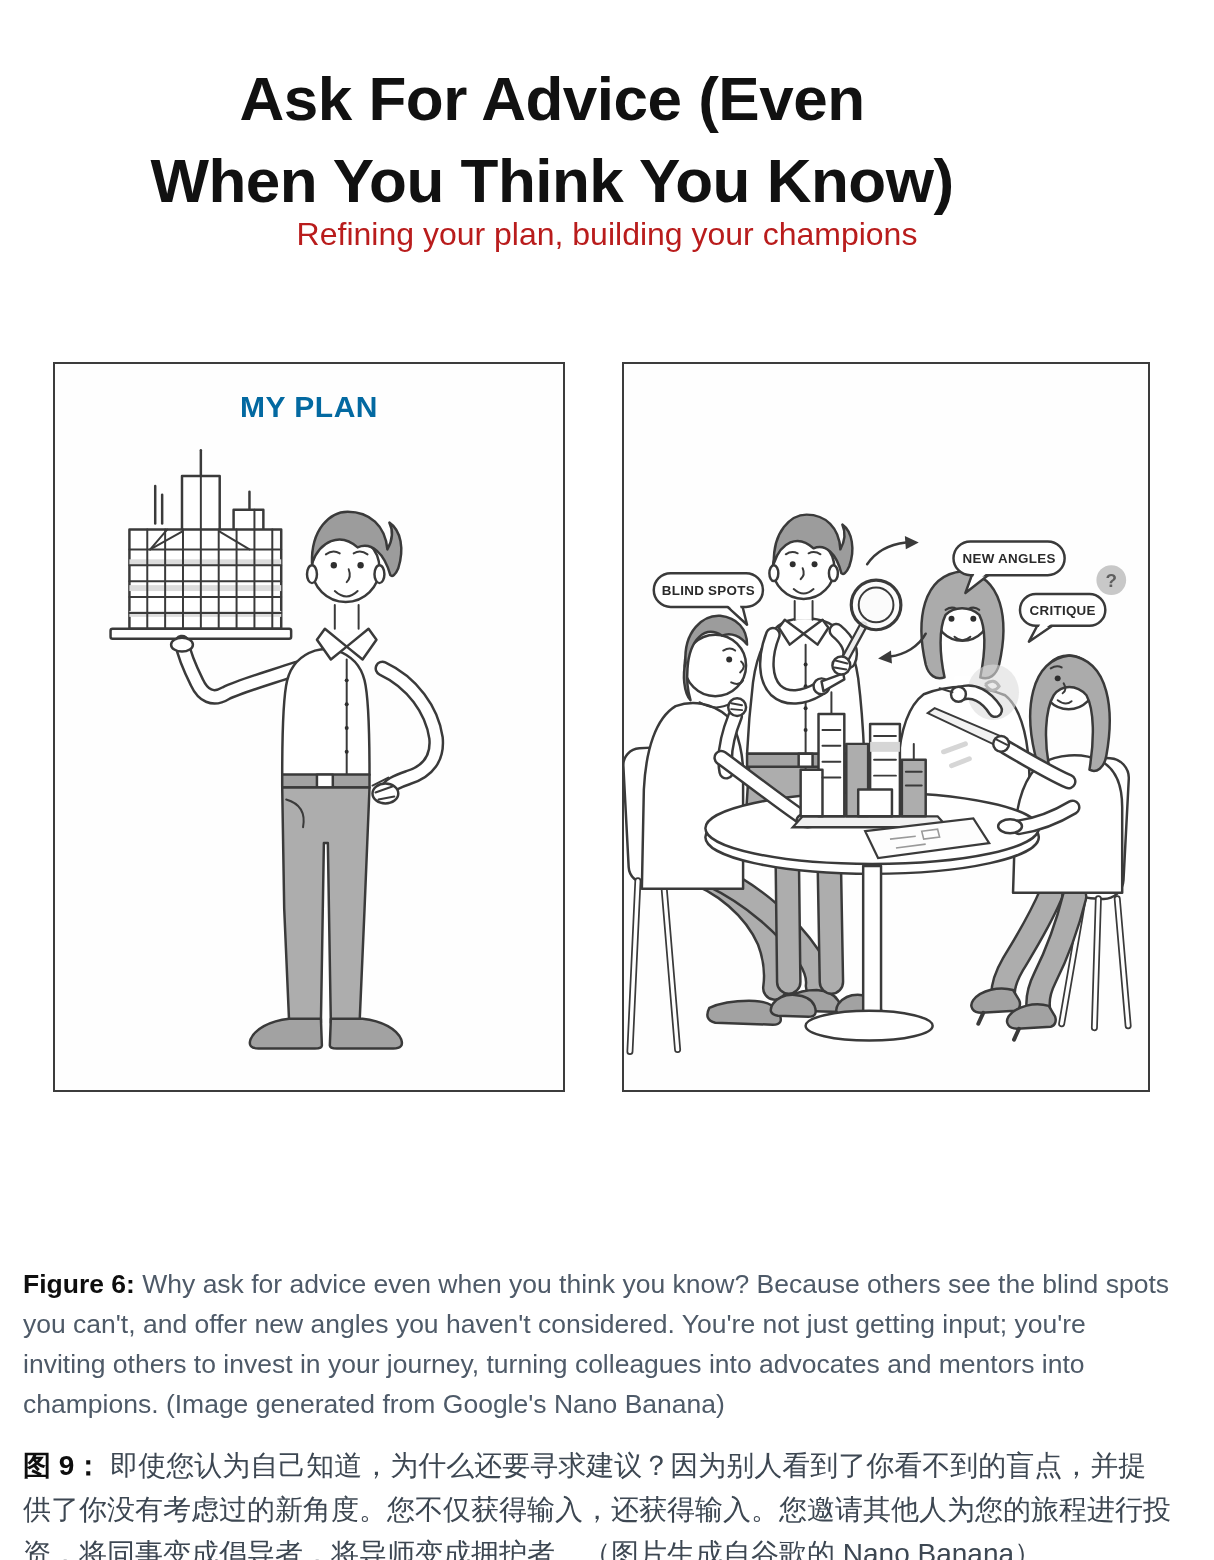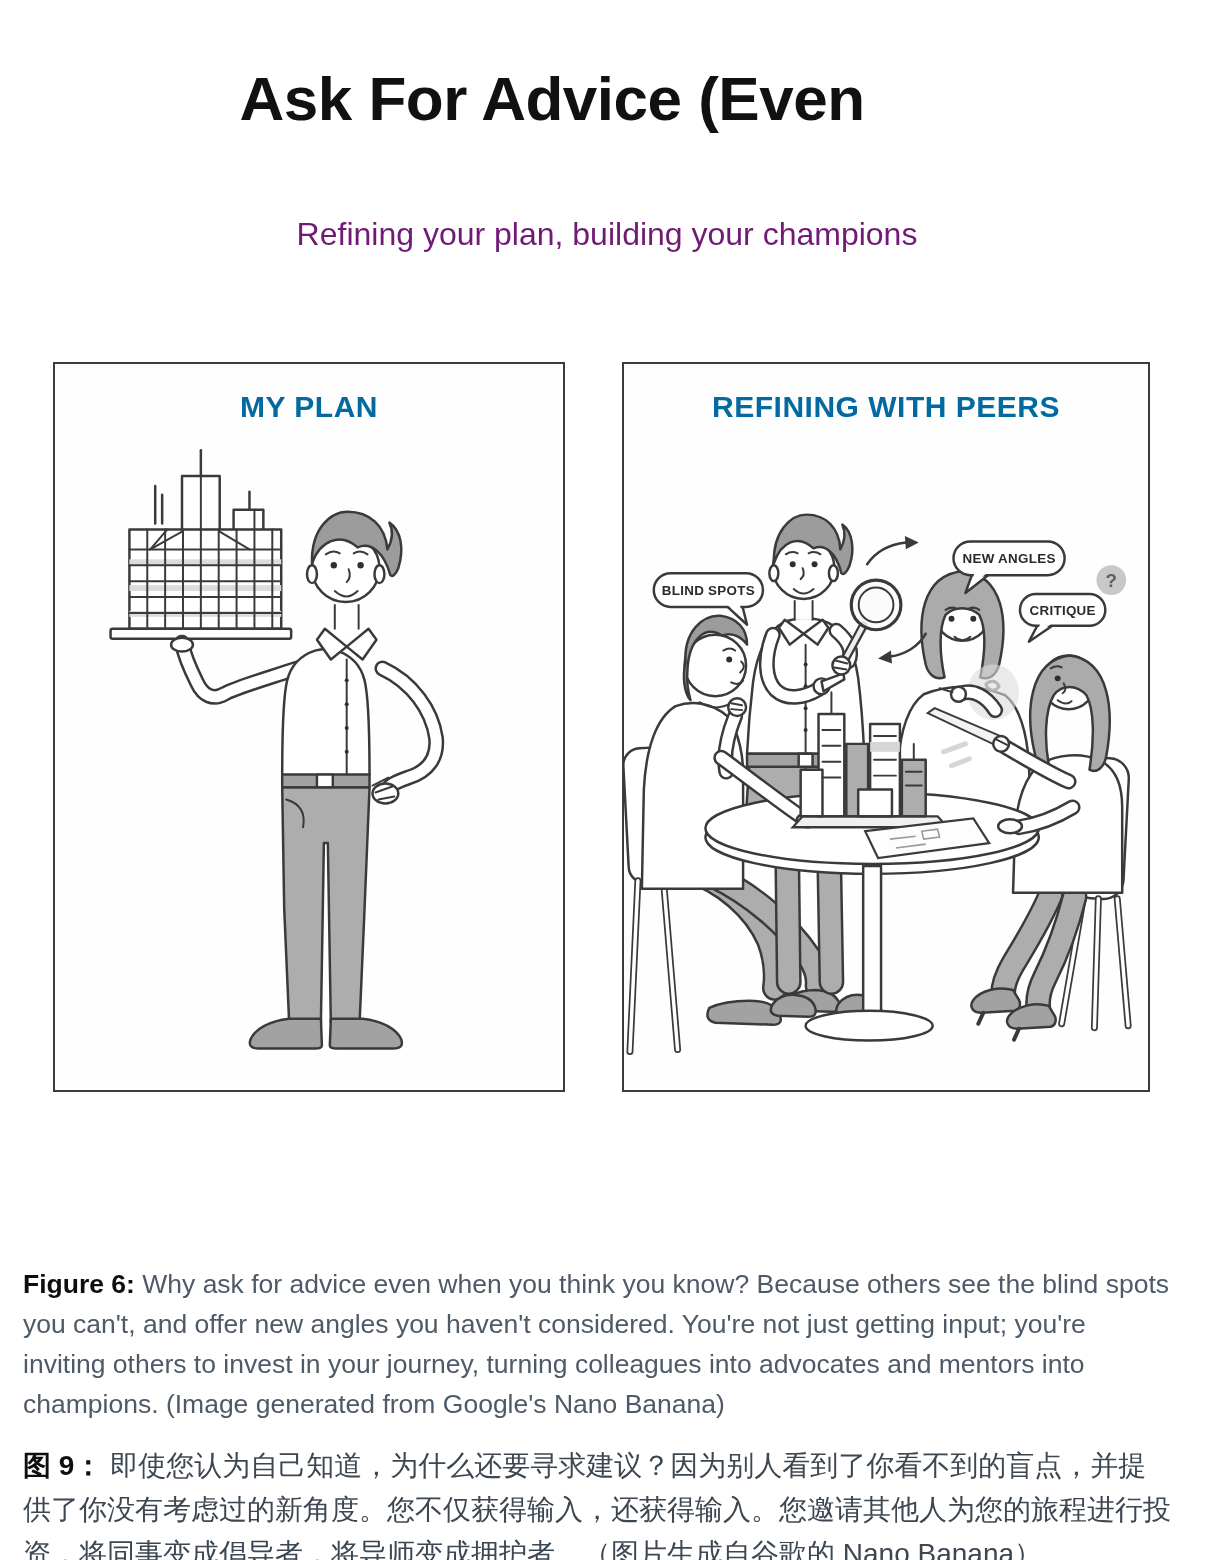--- a/index.html
+++ b/index.html
@@ -3,21 +3,21 @@
 <meta charset="utf-8">
 <style>
   html,body{margin:0;padding:0;background:#ffffff;}
   body{width:1214px;height:1560px;position:relative;overflow:hidden;
        font-family:"Liberation Sans", sans-serif;}
   .abs{position:absolute;}
   .page-title{left:0;top:16px;width:1104px;text-align:center;
       font-size:62px;line-height:82px;font-weight:bold;color:#111;
       letter-spacing:-0.5px;margin-top:42px;}
   .page-subtitle{left:0;top:216px;width:1214px;text-align:center;
-      font-size:32px;color:#701a75;}
+      font-size:32px;color:#b91c1c;}
   .panel{box-sizing:border-box;border:2.5px solid #3c3c3c;background:#fefefe;}
   .panel-left{left:53px;top:362px;width:512px;height:730px;}
   .panel-right{left:622px;top:362px;width:528px;height:730px;}
   .panel-title{left:0;top:26px;width:100%;text-align:center;font-size:30px;
       font-weight:bold;letter-spacing:.5px;color:#0369a1;}
   .panel svg{position:absolute;left:0;top:0;width:100%;height:100%;}
   .caption{left:23px;width:1148px;}
   .caption-en{top:1237px;font-size:26.5px;line-height:40px;color:#4e5a68;}
   .caption-zh{top:1416px;font-size:28px;line-height:44px;color:#3d4752;}
   .cap-label{font-weight:bold;color:#0e0e0e;}
@@ -37,20 +37,21 @@
   .chairi{fill:none;stroke:#ffffff;stroke-width:3.5;stroke-linecap:round;}
   .btxt{font:bold 13.5px "Liberation Sans",sans-serif;fill:#2a2a2a;letter-spacing:.3px;}
   .qtxt{font:bold 19px "Liberation Sans",sans-serif;fill:#5f5f5f;}
   .dot{fill:#2f2f2f;stroke:none;}
 </style>
 </head>
 <body>
 
 <div class="abs page-title">
   <div>Ask For Advice (Even</div>
+  <div>When You Think You Know)</div>
 </div>
 <div class="abs page-subtitle">Refining your plan, building your champions</div>
 
 <div class="abs panel panel-left">
   <div class="abs panel-title">MY PLAN</div>
   <svg viewBox="0 0 512 730">
 
     <g>
       <path class="ln" d="M101,160 V122"></path>
         <path class="ln" d="M108,160 V131"></path>
@@ -116,21 +117,20 @@
       <path class="ln2" d="M320,424 l16,-8 M323,431 l17,-6 M326,438 l16,-3"></path>
       <path class="fg" d="M229,426 L317,426 L312,548 L307,663 L278,663 L275,482 L271,482 L268,663 L236,663 L231,548 Z"></path>
       <path class="ln2" d="M233,438 Q254,444 250,466"></path>
       <path class="fgd" d="M268,659 L269,686 Q269,689 262,689 L205,689 Q194,689 197,680 C201,670 216,661 236,659 Z"></path>
       <path class="fgd" d="M278,659 L277,686 Q277,689 284,689 L341,689 Q352,689 349,680 C345,670 330,661 310,659 Z"></path>
     </g>
   </svg>
 </div>
 
 <div class="abs panel panel-right">
-  <div class="abs panel-title">REFINING WITH PEERS</div>
   <svg viewBox="0 0 528 730">
 
     <g>
       <rect class="fw" x="2" y="386" width="46" height="136" rx="17" transform="rotate(-3 25 454)"></rect>
       <path class="chairo" d="M14,520 L6,692"></path>
         <path class="chairi" d="M14,520 L6,692"></path>
       <path class="chairo" d="M40,522 L54,690"></path>
         <path class="chairi" d="M40,522 L54,690"></path>
     </g>
     <g>

